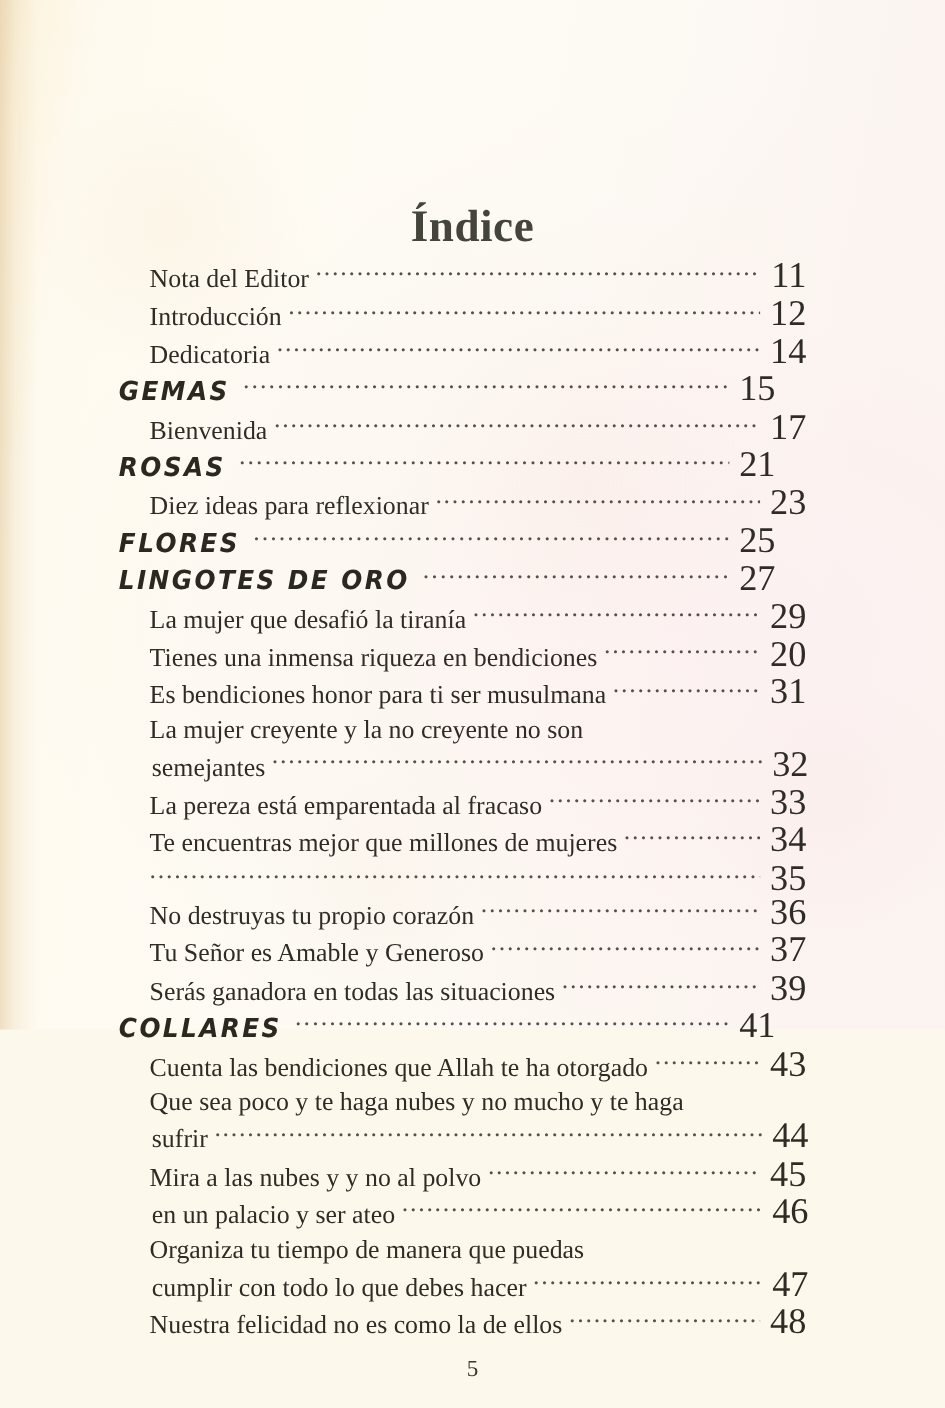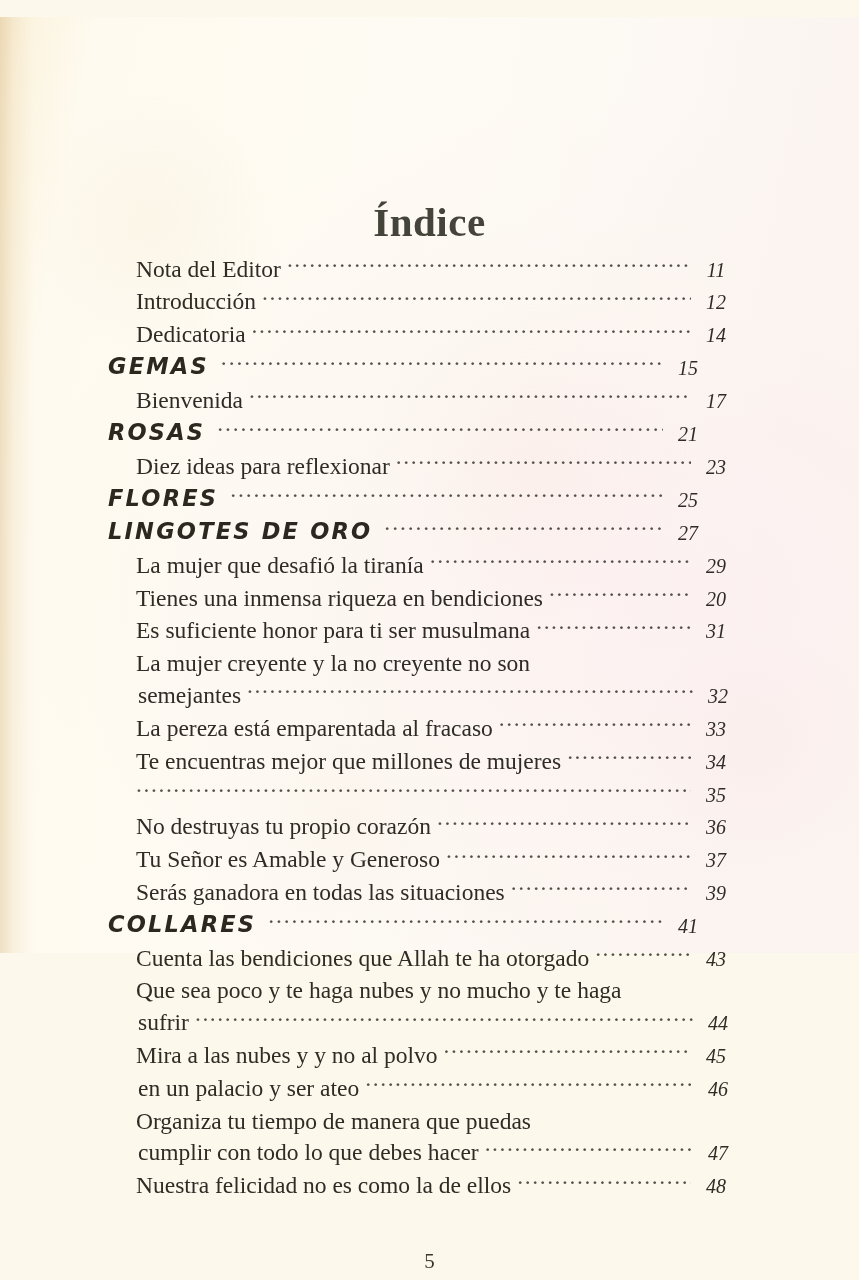--- a/index.html
+++ b/index.html
@@ -23,21 +23,20 @@
     background:
       radial-gradient(ellipse 900px 700px at 78% 62%, rgba(252,240,240,0.85) 0%, rgba(252,243,238,0.35) 45%, rgba(255,255,255,0) 72%),
       linear-gradient(100deg,
         #f7ead0 0px,
         #fcf4e0 26px,
         #fefaef 95px,
         #fefbf3 330px,
         #fdfaf4 560px,
         #fcf7f3 720px,
         #fbf4f1 859px);
-    margin-top: 17px;
   }
 
   
   #page::after {
     content: "";
     position: absolute;
     inset: 0;
     pointer-events: none;
     background:
       radial-gradient(circle 180px at 18% 22%, rgba(240,225,200,0.16), rgba(255,255,255,0) 70%),
@@ -112,24 +111,23 @@
     font-size: 23.5px;
     letter-spacing: 1.6px;
     color: #54504a;
     white-space: nowrap;
   }
 
   .entry .pageno {
     flex: 0 0 auto;
     padding-left: 8px;
     min-width: 34px;
-    text-align: center;
-    font-size: 20px;
+    text-align: right;
+    font-size: 33px;
     color: #2f2c26;
-    font-style: italic;
   }
 
   
   .entry.sub {
     padding-left: 28px;
   }
 
   
   .entry.chapter .label {
     font-family: "DejaVu Sans", sans-serif;
@@ -224,21 +222,21 @@
           <span class="label">La mujer que desafió la tiranía</span>
           <span class="leader"></span>
           <span class="pageno">29</span>
         </div>
         <div class="entry sub">
           <span class="label">Tienes una inmensa riqueza en bendiciones</span>
           <span class="leader"></span>
           <span class="pageno">20</span>
         </div>
         <div class="entry sub">
-          <span class="label">Es suficiente honor para ti ser musulmana</span>
+          <span class="label">Es bendiciones honor para ti ser musulmana</span>
           <span class="leader"></span>
           <span class="pageno">31</span>
         </div>
         <div class="entry cont">
           <span class="label">La mujer creyente y la no creyente no son</span>
         </div>
         <div class="entry wrap2">
           <span class="label">semejantes</span>
           <span class="leader"></span>
           <span class="pageno">32</span>

